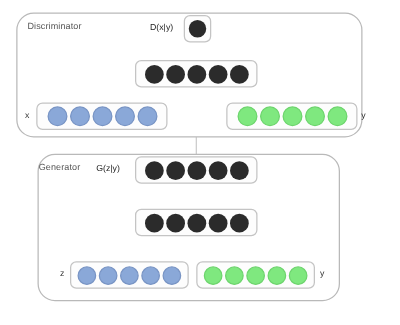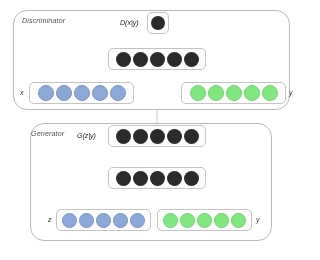--- a/index.html
+++ b/index.html
@@ -12,21 +12,20 @@
     height: 260px;
     font-family: "Liberation Sans", sans-serif;
     position: relative;
     overflow: hidden;
   }
   #canvas {
     position: absolute;
     left: 0; top: 0;
     width: 300px;
     height: 260px;
-    font-style: italic;
   }
   .panel {
     position: absolute;
     border: 1px solid #b9b9b9;
     border-radius: 14px;
     background: #ffffff;
     box-sizing: border-box;
   }
   #panel-discriminator {
     left: 13px;

